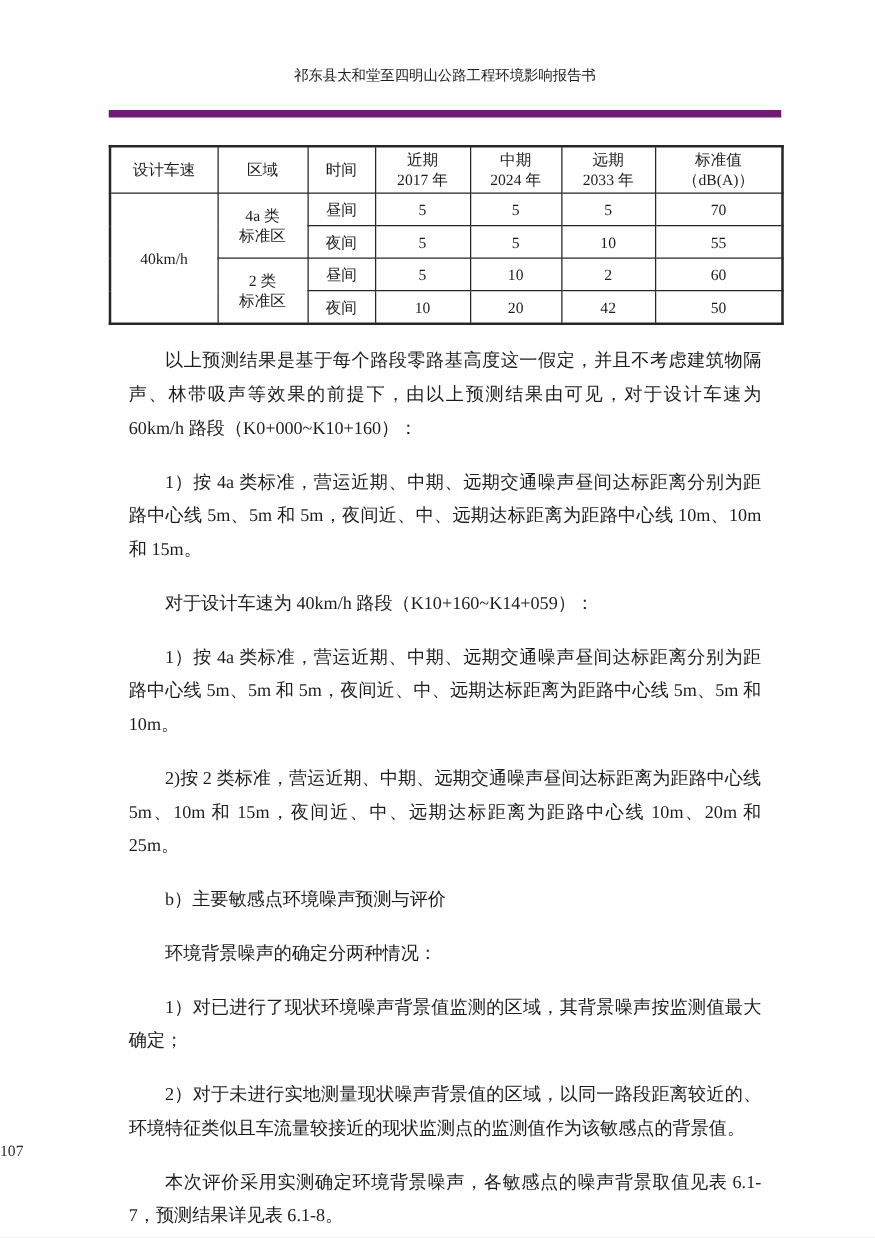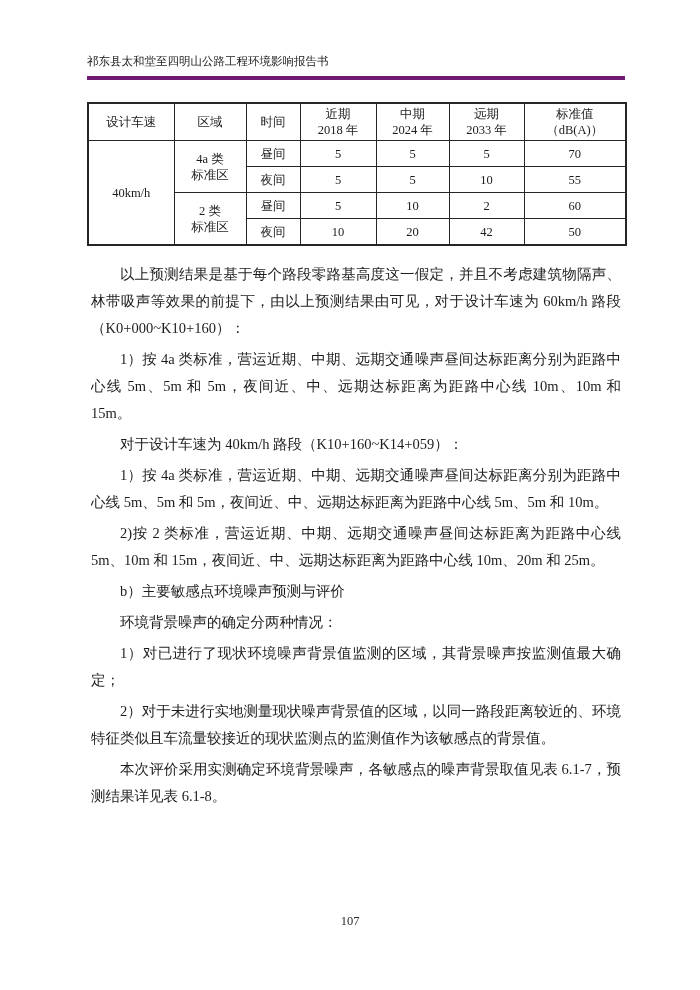--- a/index.html
+++ b/index.html
@@ -8,25 +8,25 @@
     width:700px;height:990px;
     margin:0 auto;
     background:#ffffff;
     box-sizing:border-box;
     padding:54px 75px 0 87px;
     font-family:"Liberation Serif","DejaVu Serif",serif;
     color:#1c1c1c;
     overflow:hidden;
   }
   .header{
-    text-align:left;
+    text-align:center;
     font-size:11.5px;
     line-height:15px;
-    padding-bottom:7px;
-    border-bottom:4px solid #701a75;
+    padding-bottom:19px;
+    border-bottom:6px solid #701a75;
   }
   table.noise-table{
     border-collapse:collapse;
     table-layout:fixed;
     width:538px;
     margin-top:22px;
     border:2px solid #262626;
   }
   table.noise-table th,
   table.noise-table td{
@@ -41,28 +41,28 @@
   }
   table.noise-table thead th{height:34px;}
   table.noise-table tbody td{height:23px;}
   .content{
     margin-top:15px;
     font-size:14.5px;
     line-height:27px;
     text-align:justify;
   }
   .content p{
-    margin:4px;
+    margin:16px;
     text-indent:2em;
   }
   .footer{
     position:absolute;
     top:914px;left:0;
     width:700px;
-    text-align:center;
+    text-align:left;
     font-size:12.5px;
     color:#2a2a2a;
   }
 </style>
 </head>
 <body>
 
 <div class="page">
 
   <div class="header">
@@ -78,21 +78,21 @@
         <col style="width:73px">
         <col style="width:75px">
       <col style="width:102px">
     </colgroup>
     <thead>
       <tr>
         <th>设计车速</th>
         <th>区域</th>
         <th>时间</th>
         <th>近期
-2018 年</th>
+2017 年</th>
         <th>中期
 2024 年</th>
         <th>远期
 2033 年</th>
         <th>标准值
 （dB(A)）</th>
       </tr>
     </thead>
     <tbody>
       <tr>

